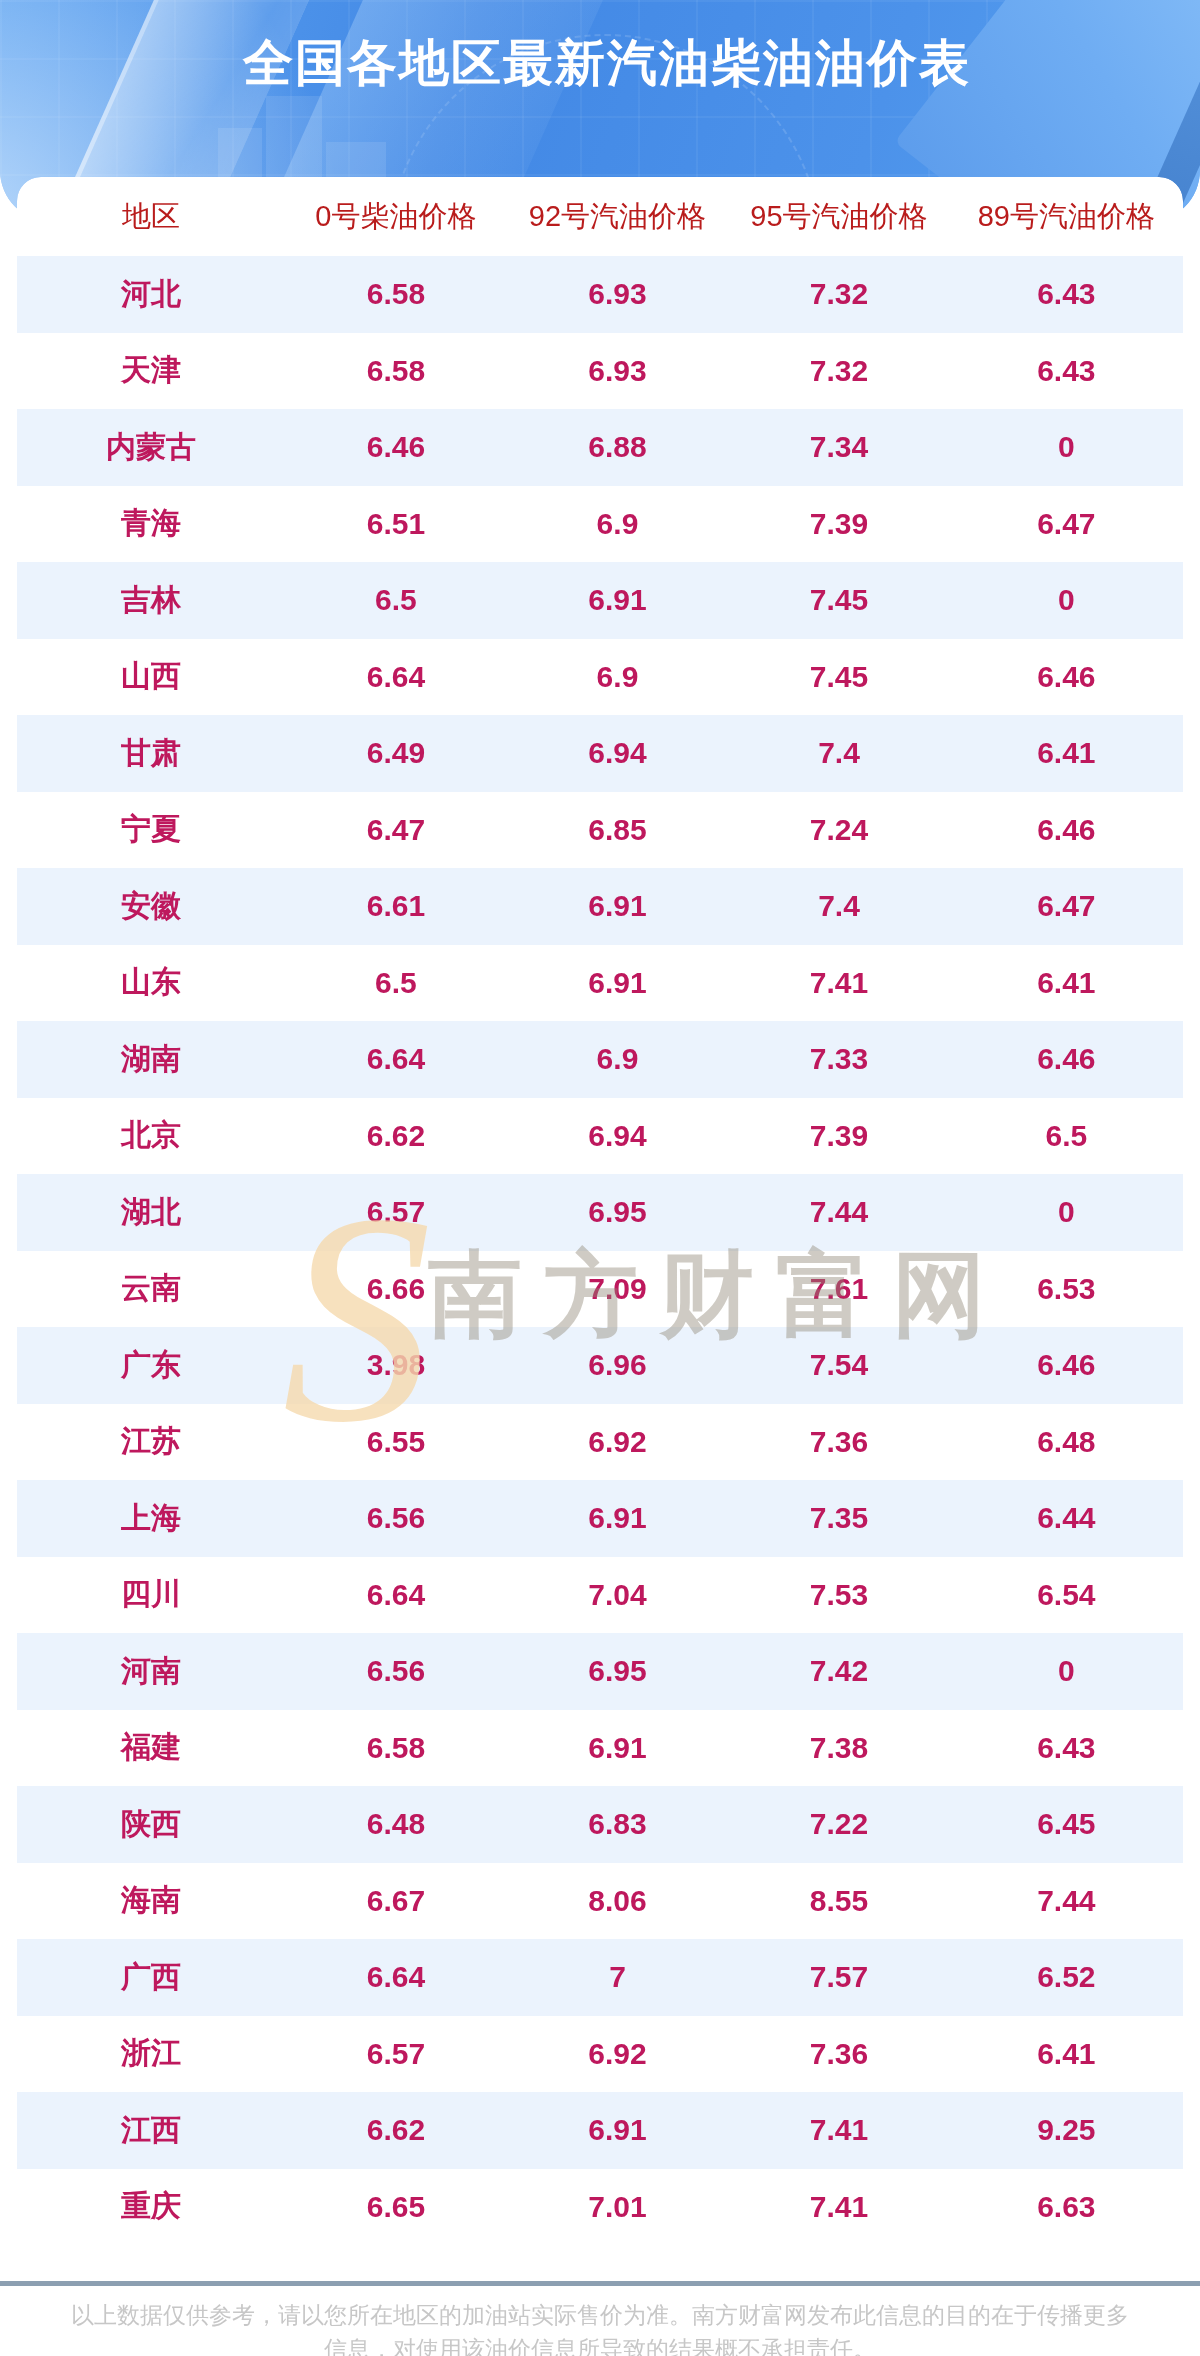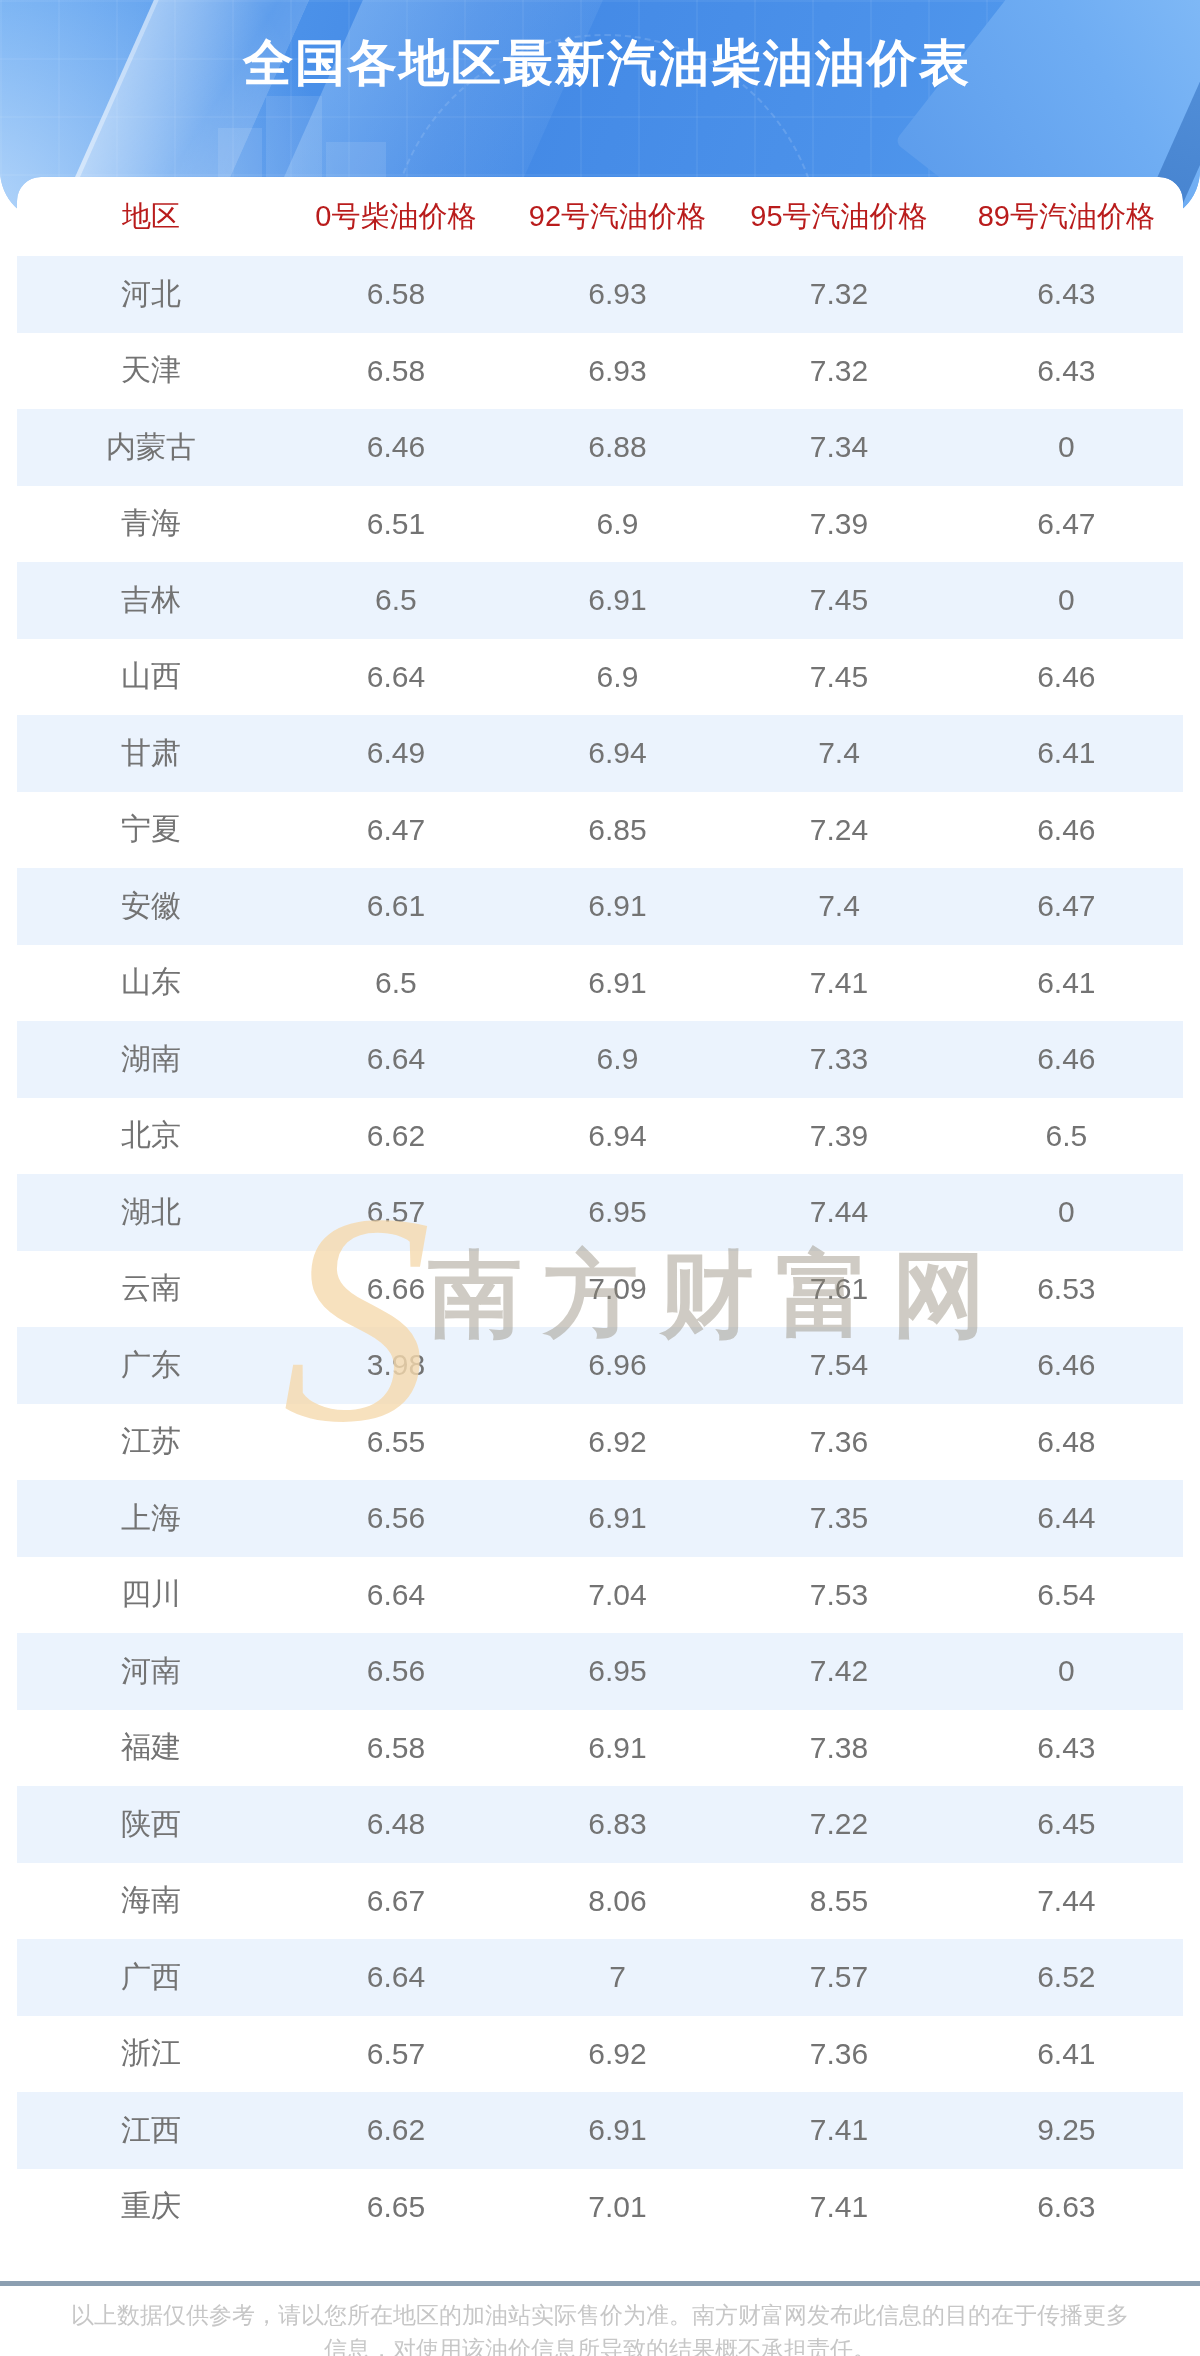--- a/index.html
+++ b/index.html
@@ -97,21 +97,21 @@
     align-items:center;
     text-align:center;
   }
   .thead{
     height:79px;
     background:#ffffff;
     border-radius:24px 24px 0 0;
     color:#b91c1c;
     font-size:29px;
   }
-  .tr{height:76.5px;font-size:30px;color:#737373;}
+  .tr{height:76.5px;font-size:30px;color:#be185d;font-weight:bold;}
   .tr.striped{background:#EBF3FD;}
   .tr.plain{background:#ffffff;}
 
   
   .watermark{position:absolute;inset:0;pointer-events:none;z-index:3;}
   .wm-s{
     position:absolute;left:282px;top:1168px;
     font-family:"Liberation Serif","DejaVu Serif",serif;
     font-style:italic;font-size:300px;line-height:1;
     color:#F6DAAE;opacity:.8;

